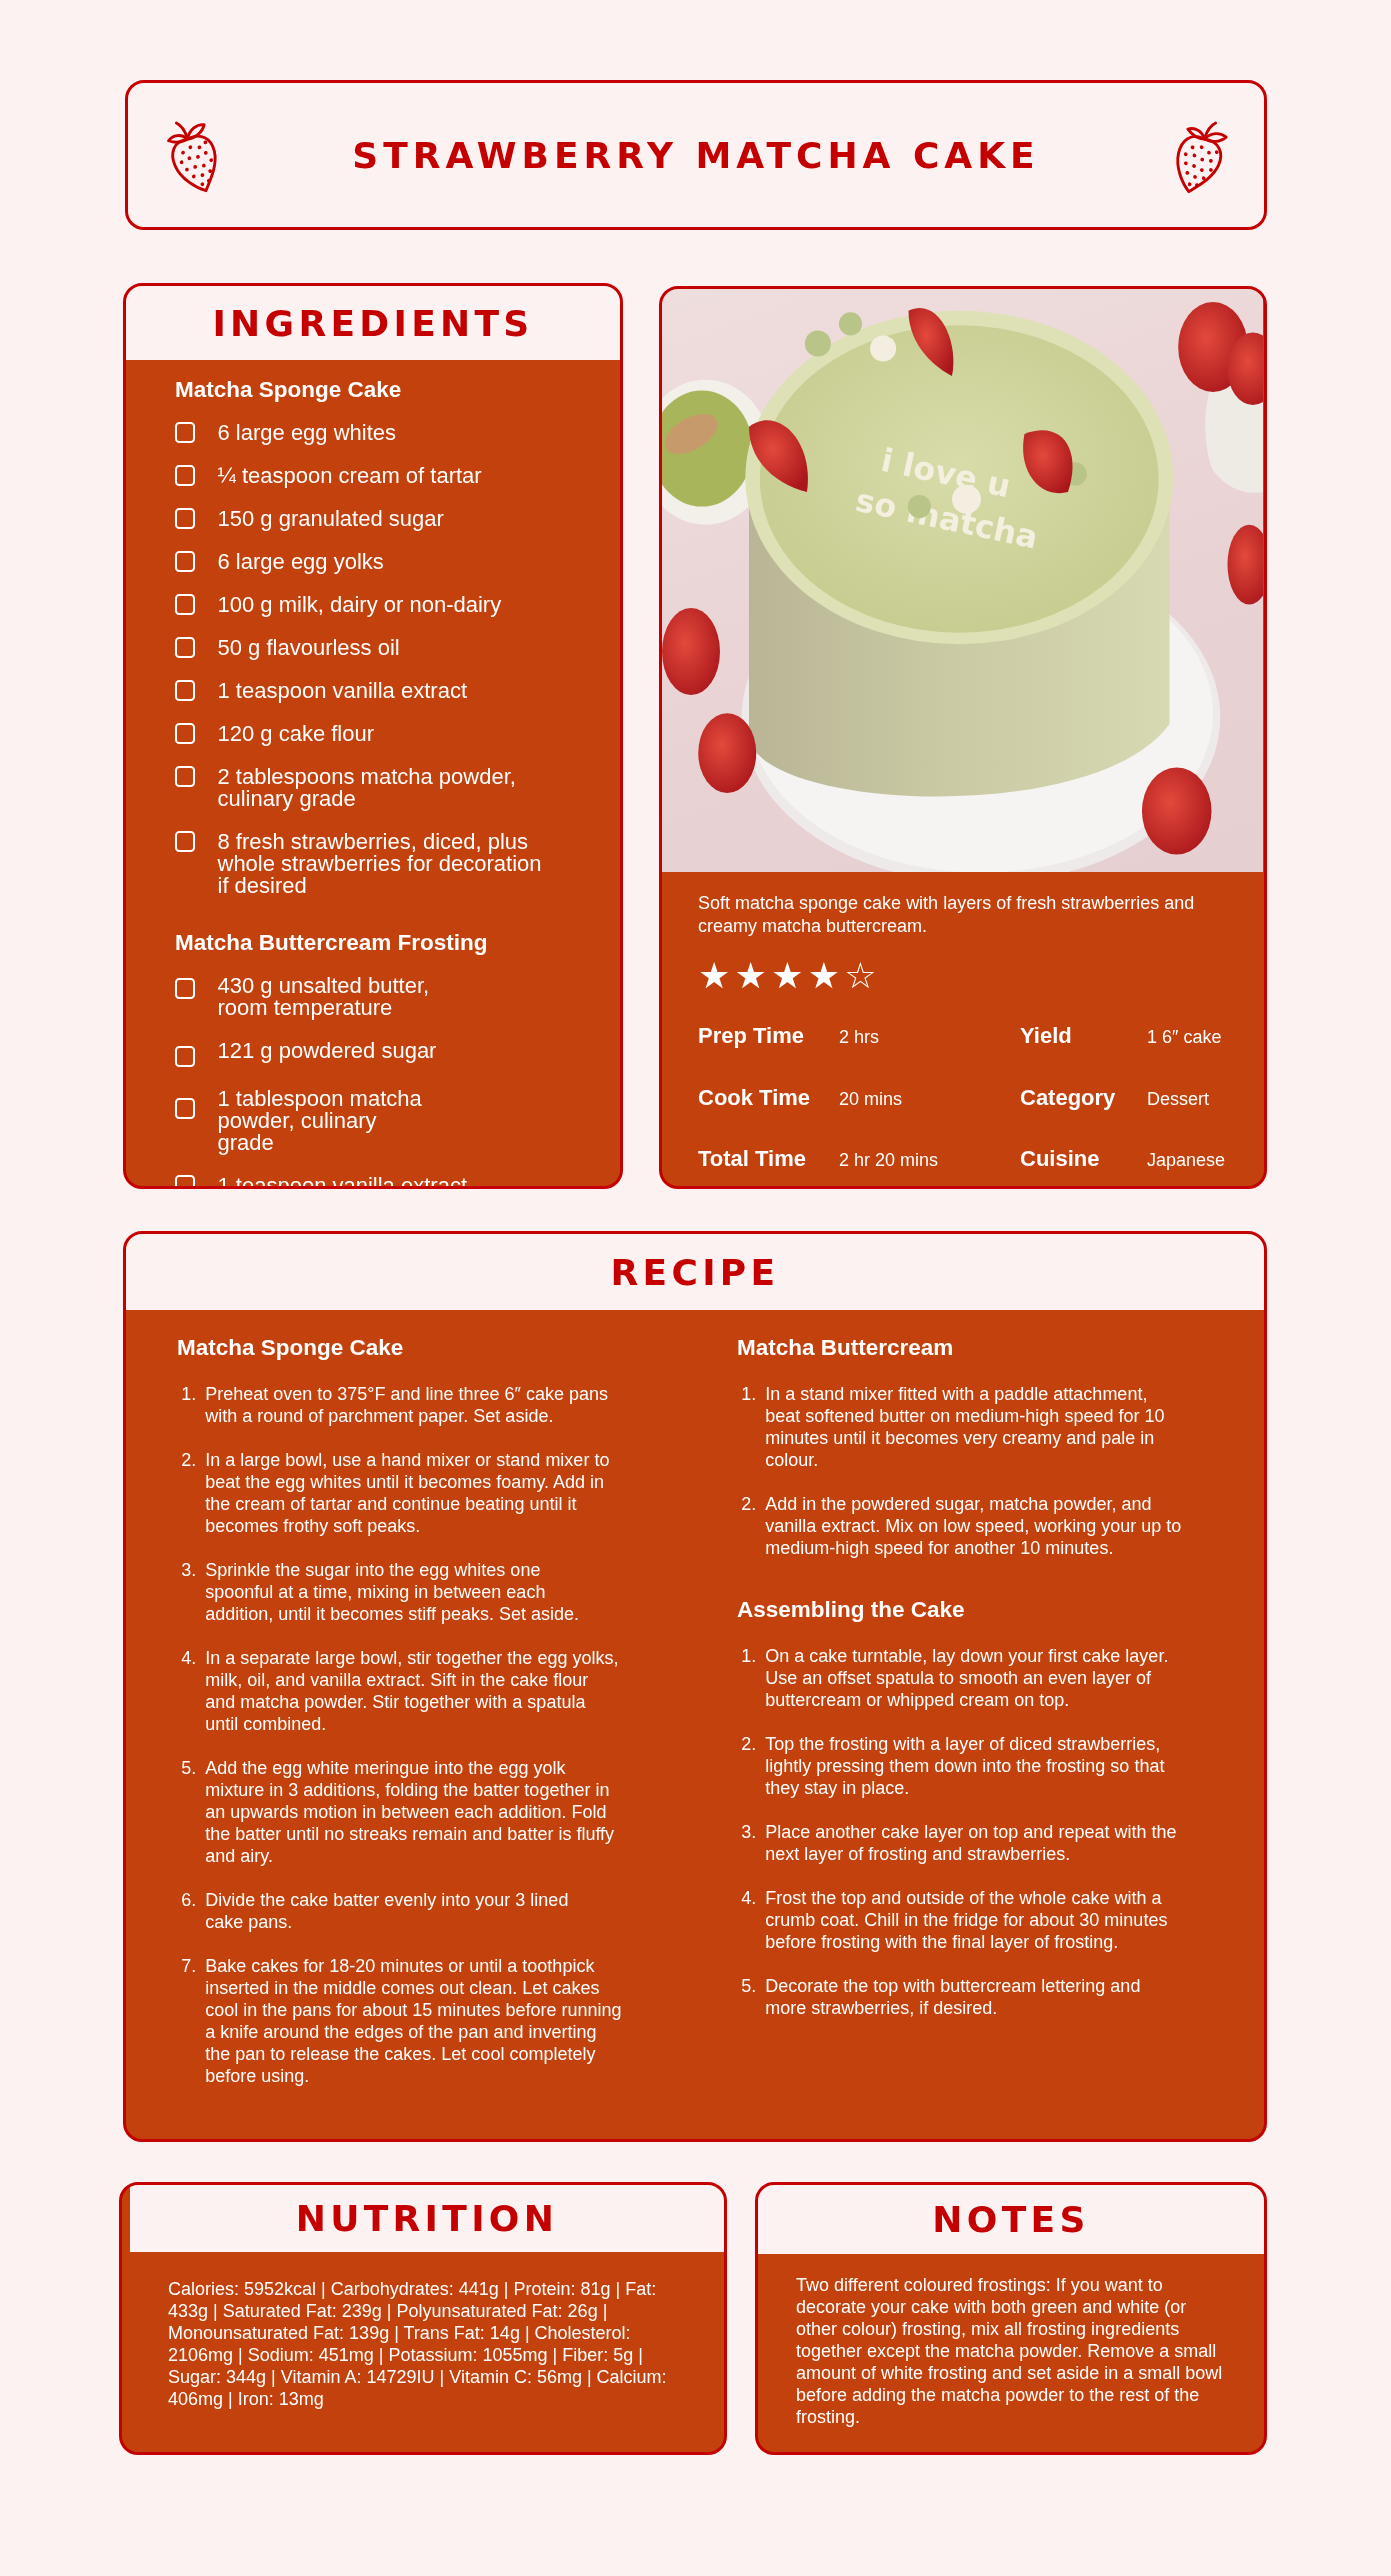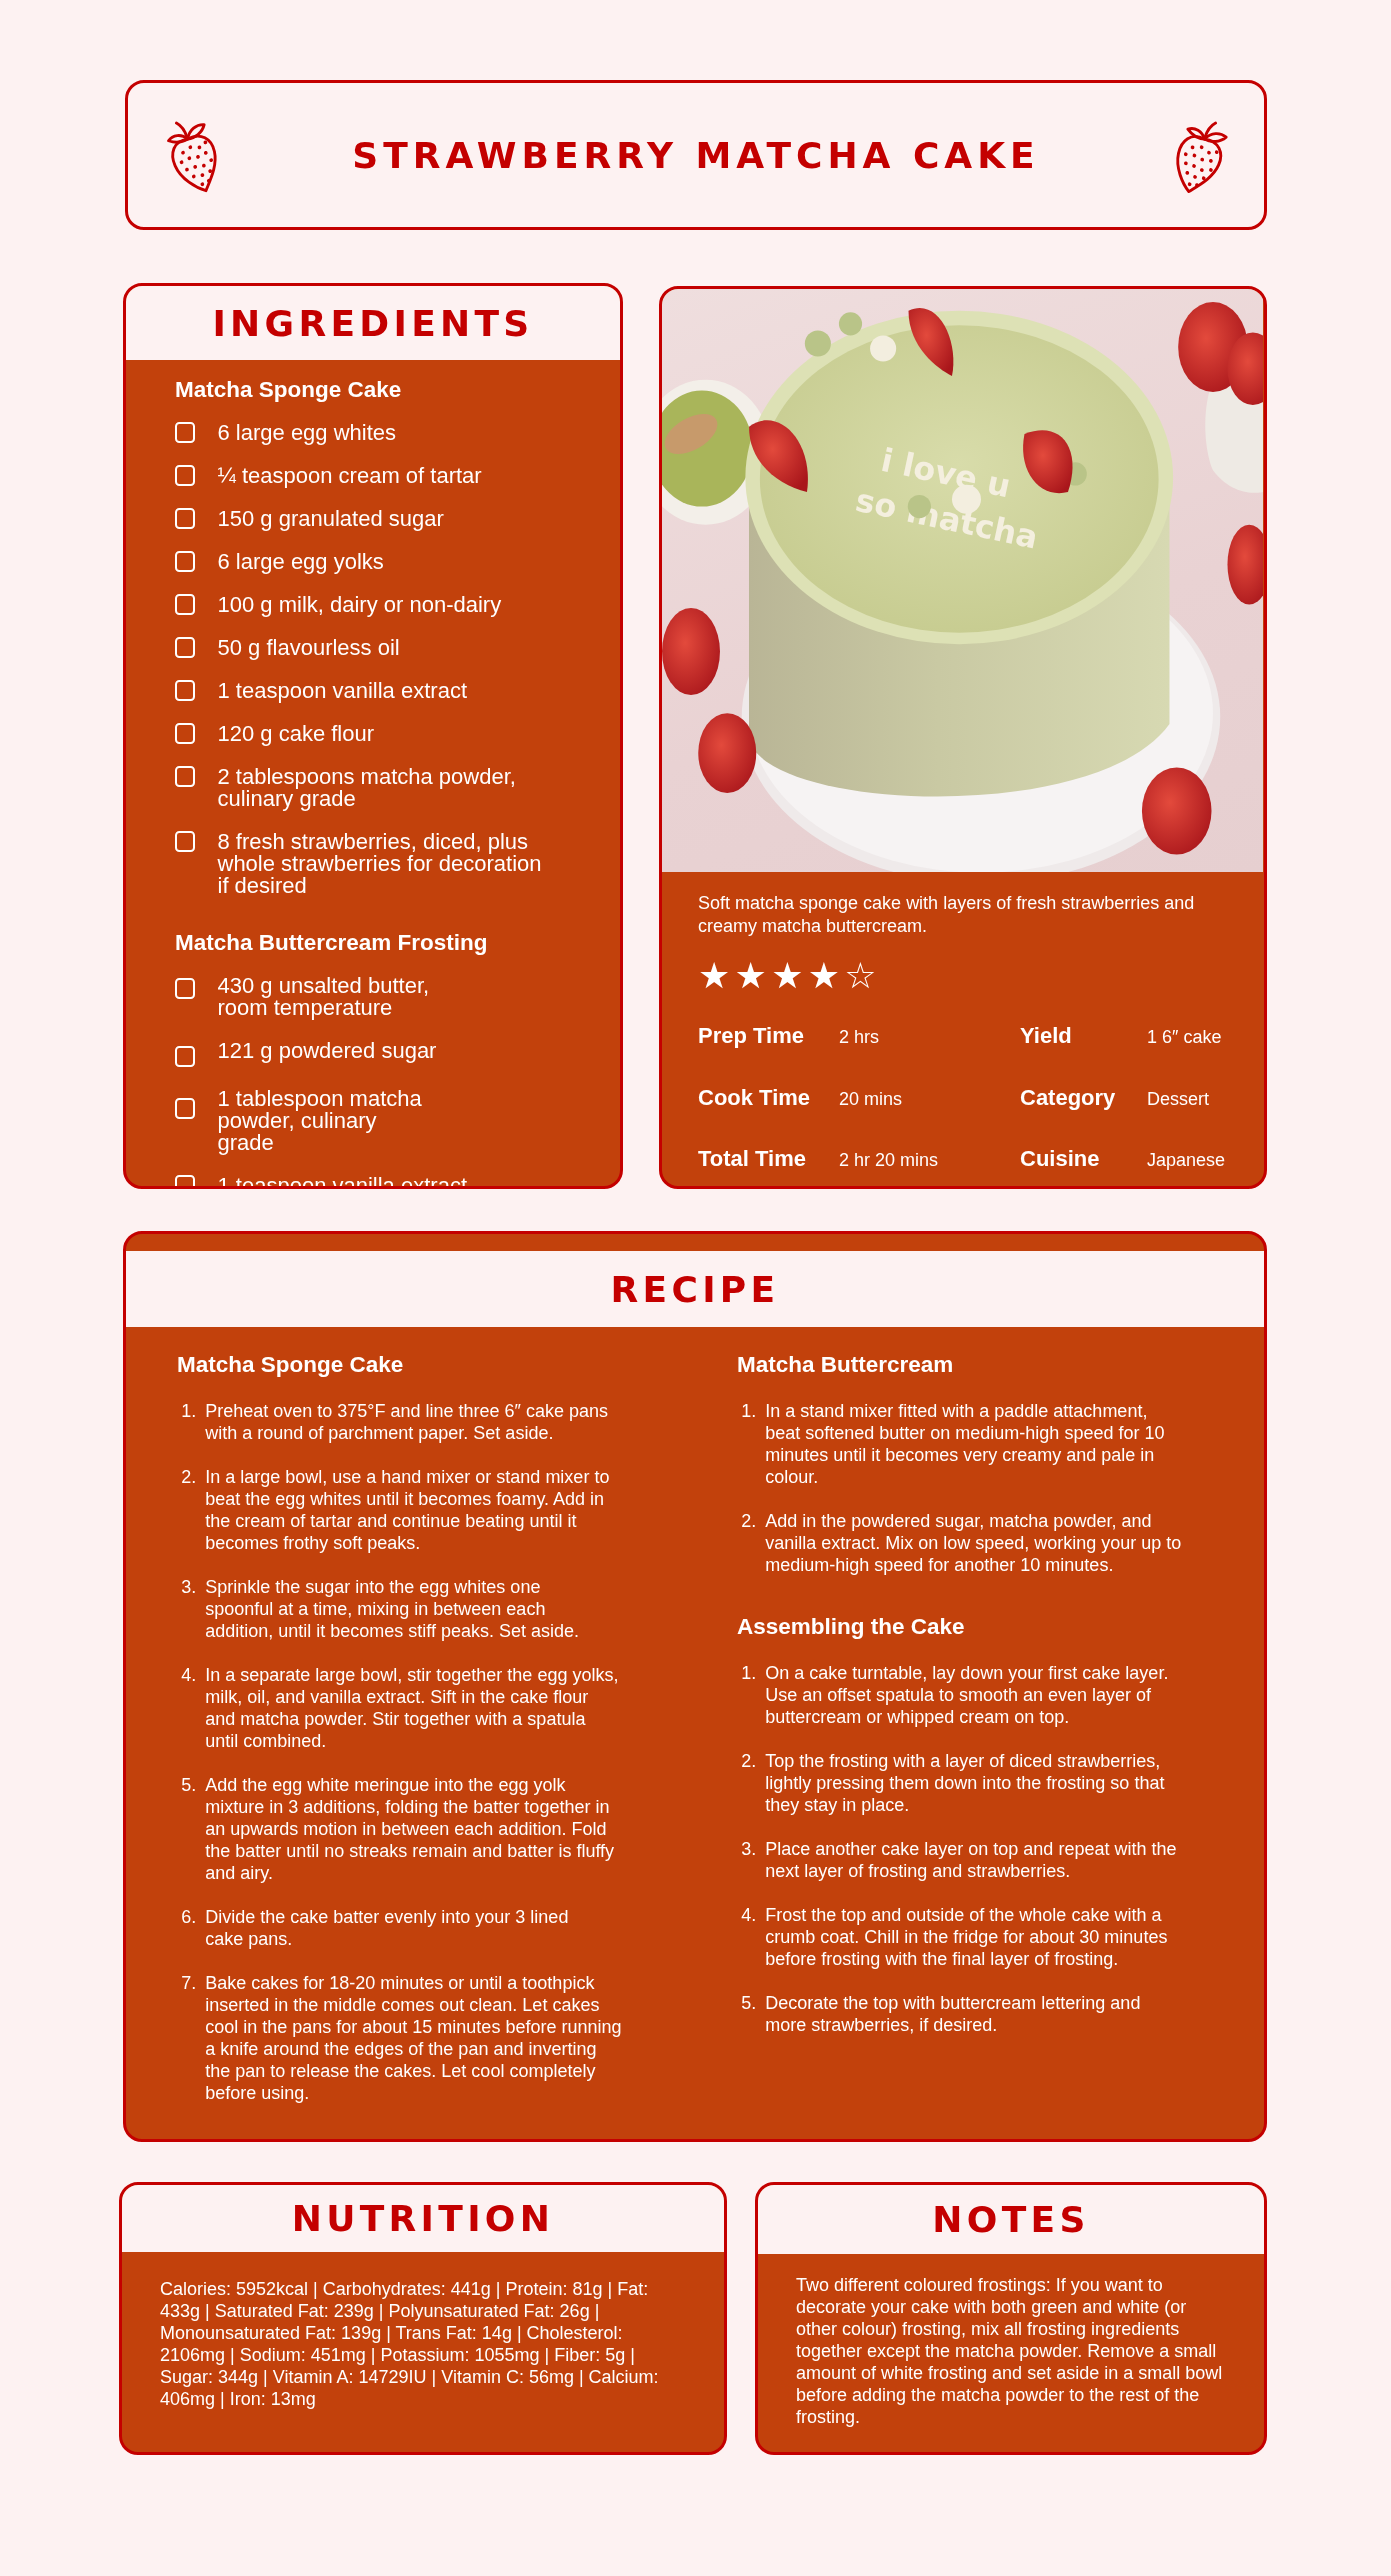--- a/index.html
+++ b/index.html
@@ -32,33 +32,33 @@
   #photo { position: absolute; left: 0; top: 0; width: 601px; height: 583px; overflow: hidden; background: linear-gradient(160deg, #efdede 0%, #e9d2d3 60%, #e6cfd0 100%); }
   .ov-body { position: absolute; left: 0; top: 583px; right: 0; bottom: 0; padding: 20px 36px 0 36px; }
   #description { font-size: 18px; line-height: 22.5px; max-width: 529px; }
   #stars { margin-top: 17.4px; font-size: 36px; letter-spacing: 4.3px; line-height: 43px; }
   .meta { display: grid; grid-template-columns: 141px 181px 127px 109px; margin-top: 25px; row-gap: 32px; align-items: baseline; }
   .meta .k { font-weight: 700; font-size: 22px; line-height: 27.5px; }
   .meta .v { font-size: 18px; line-height: 27.5px; }
 
   
   #recipe { left: 123px; top: 1231px; width: 1144px; height: 911px; }
-  #recipe .box-head { height: 76px; font-size: 36px; font-family: "DejaVu Sans", sans-serif; margin-top: 17px; }
+  #recipe .box-head { height: 76px; font-size: 36px; font-family: "DejaVu Sans", sans-serif; }
   .recipe-cols { display: flex; padding: 22px 43px 0 51px; }
   .rcol { flex: 0 0 auto; }
   .rcol.left { width: 560px; }
   .rcol.right { width: 449px; }
   .steps { list-style: none; margin-top: 22px; }
   .steps li { display: flex; font-size: 18px; line-height: 22px; margin-bottom: 22px; }
   .steps .n { flex: 0 0 26px; text-align: left; padding-left: 4.3px; }
   .steps .s { flex: 1; padding-left: 2.2px; }
   .sec-title.asm { margin-top: 38px; }
 
   
-  #nutrition { left: 119px; top: 2182px; width: 608px; height: 273px; }
+  #nutrition { left: 119px; top: 2182px; width: 608px; height: 273px; padding-left: 8px; }
   #nutrition .box-head { height: 67px; font-size: 36px; font-family: "DejaVu Sans", sans-serif; }
   #nutrition-text { padding: 26px 38px 0 38px; font-size: 18px; line-height: 22px; }
   #notes { left: 755px; top: 2182px; width: 512px; height: 273px; }
   #notes .box-head { height: 69px; font-size: 36px; font-family: "DejaVu Sans", sans-serif; }
   #notes-text { padding: 20px 33px 0 38px; font-size: 18px; line-height: 22px; }
 </style>
 </head>
 <body>
 
 <div class="box" id="title-box">

